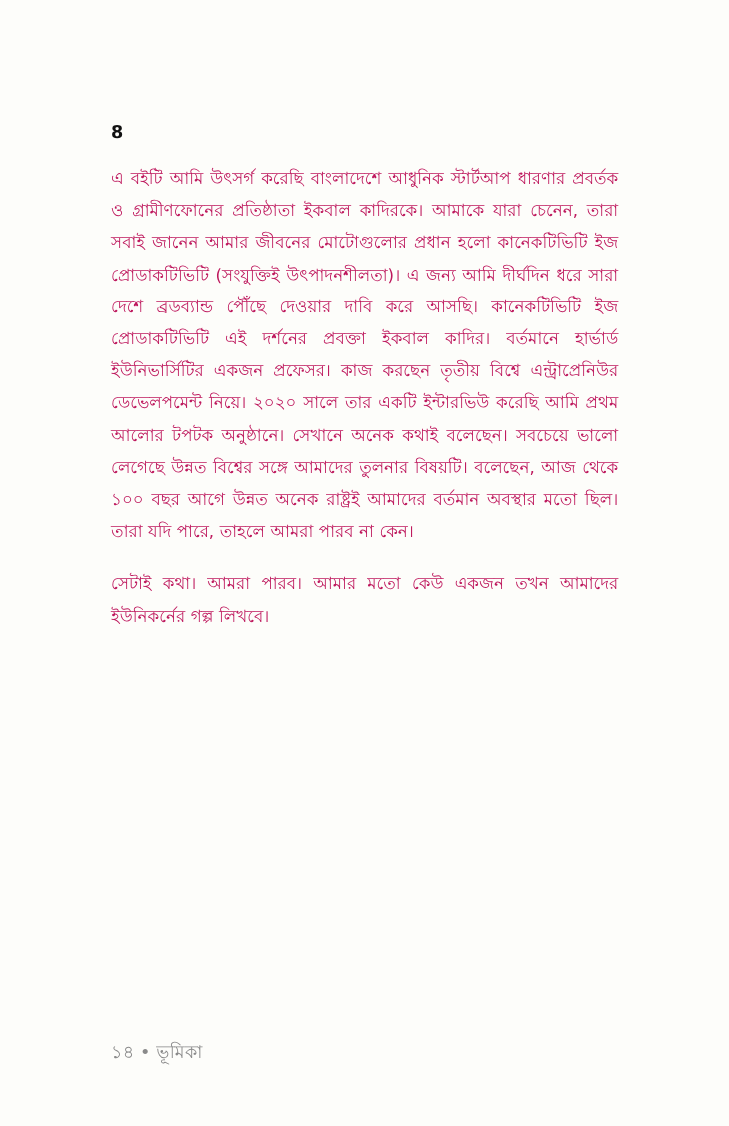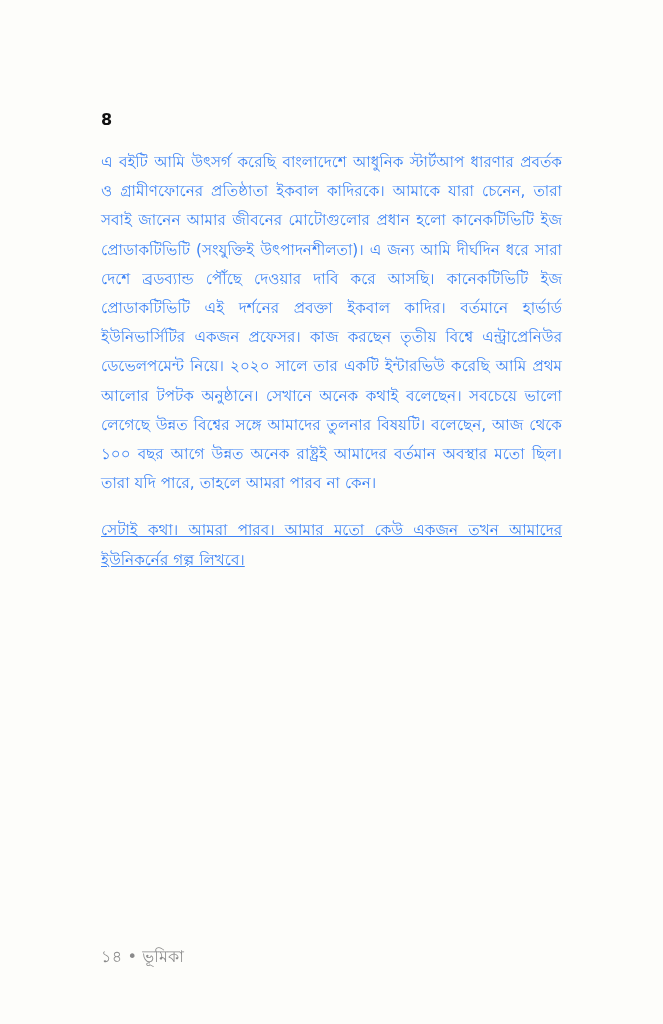--- a/index.html
+++ b/index.html
@@ -36,35 +36,34 @@
     color: #111111;
     line-height: 1;
     margin: 0 0 20px 0;
     letter-spacing: 0;
   }
 
   .body-paragraph {
     font-family: "DejaVu Sans", "Liberation Sans", sans-serif;
     font-size: 15.2px;
     line-height: 29.2px;
-    color: #3b82f6;
+    color: #be185d;
     margin: 0;
     text-align: justify;
     text-justify: inter-word;
     word-spacing: 0.2px;
     -webkit-font-smoothing: antialiased;
   }
 
   .body-paragraph + .body-paragraph {
     margin-top: 18px;
   }
 
   .last-line-natural {
     text-align-last: left;
-    text-decoration: underline;
   }
 
   .page-footer {
     position: absolute;
     left: 101px;
     bottom: 53px;
     font-family: "DejaVu Sans", "Liberation Sans", sans-serif;
     font-size: 16px;
     color: #8a8a8a;
     letter-spacing: 0.3px;

